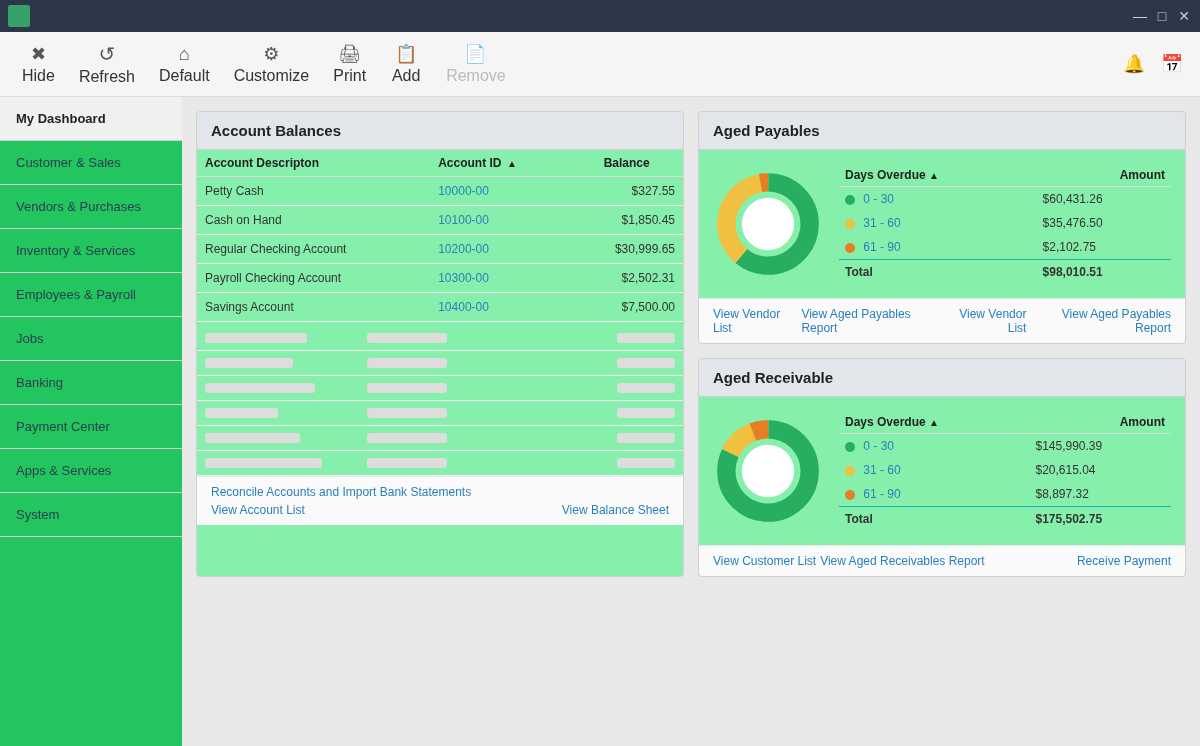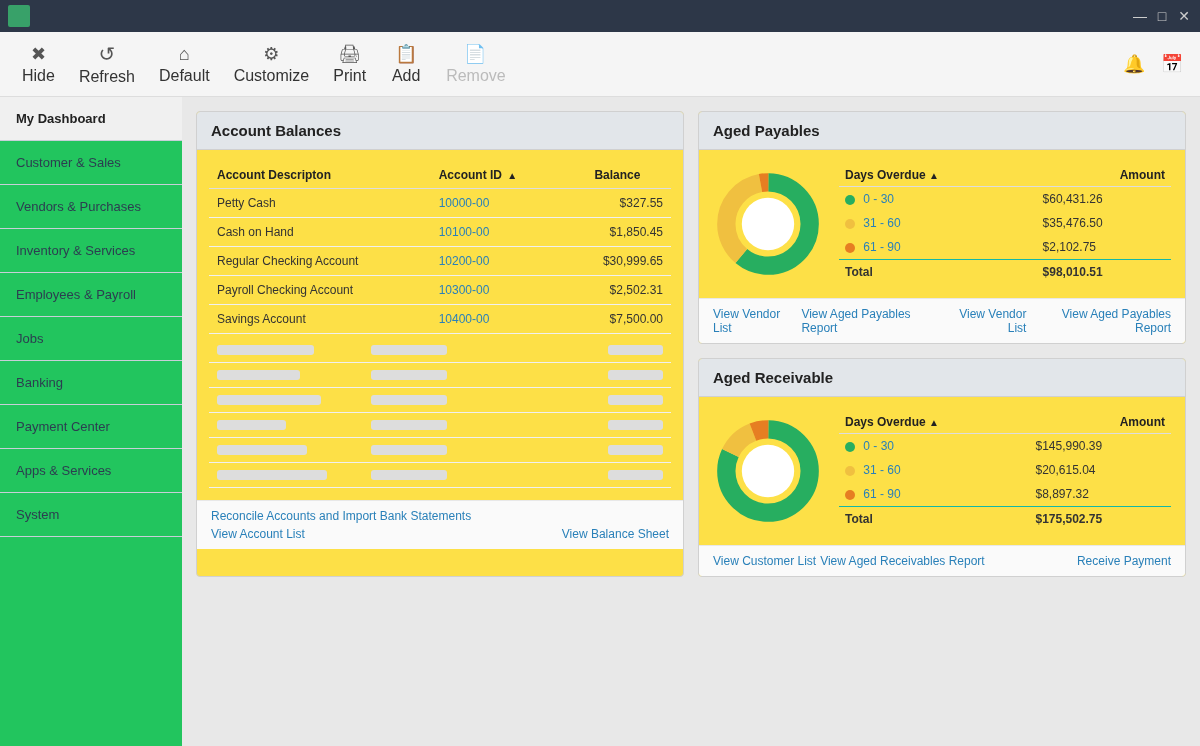--- a/index.html
+++ b/index.html
@@ -98,21 +98,21 @@
       overflow-y: auto;
       padding: 14px;
       display: grid;
       grid-template-columns: 1fr 1fr;
       gap: 14px;
       align-content: start;
     }
 
     
     .card {
-      background: #fde047;
+      background: #86efac;
       border: 1px solid #d0d0d0;
       border-radius: 4px;
       overflow: hidden;
     }
     .card-header {
       background: #e2e6ea;
       padding: 10px 14px;
       font-size: 15px;
       font-weight: 700;
       color: #222;
@@ -277,21 +277,21 @@
       <div class="sidebar-item">Banking</div>
       <div class="sidebar-item">Payment Center</div>
       <div class="sidebar-item">Apps &amp; Services</div>
       <div class="sidebar-item">System</div>
     </div>
 
     <div class="content">
 
       <div class="card" style="grid-row: span 2;">
         <div class="card-header">Account Balances</div>
-        <div class="card-body" style="padding: 12px;">
+        <div class="card-body" style="padding: 0;">
           <table class="account-table">
             <thead>
               <tr>
                 <th>Account Descripton</th>
                 <th style="cursor:pointer;">
                   <span>Account ID</span>
                   <span class="sort-arrow">▲</span>
                 </th>
                 <th class="right">Balance</th>
               </tr>

